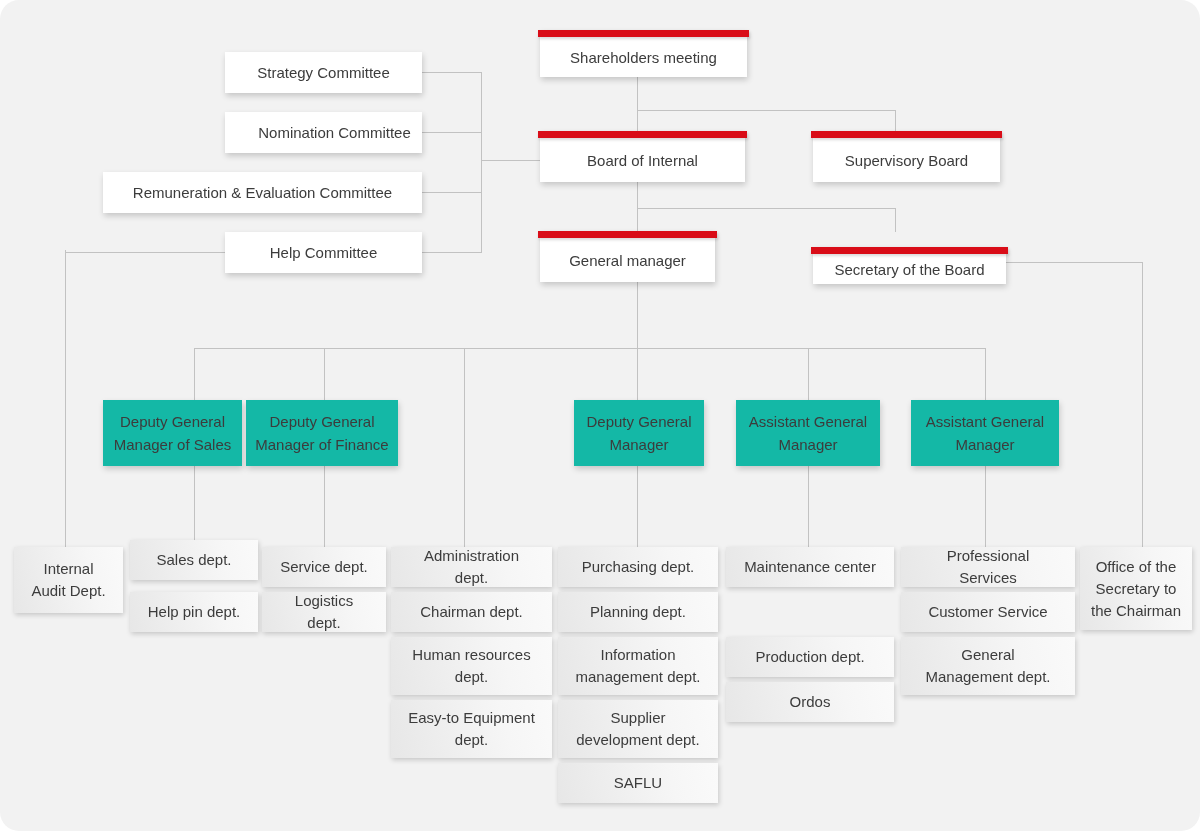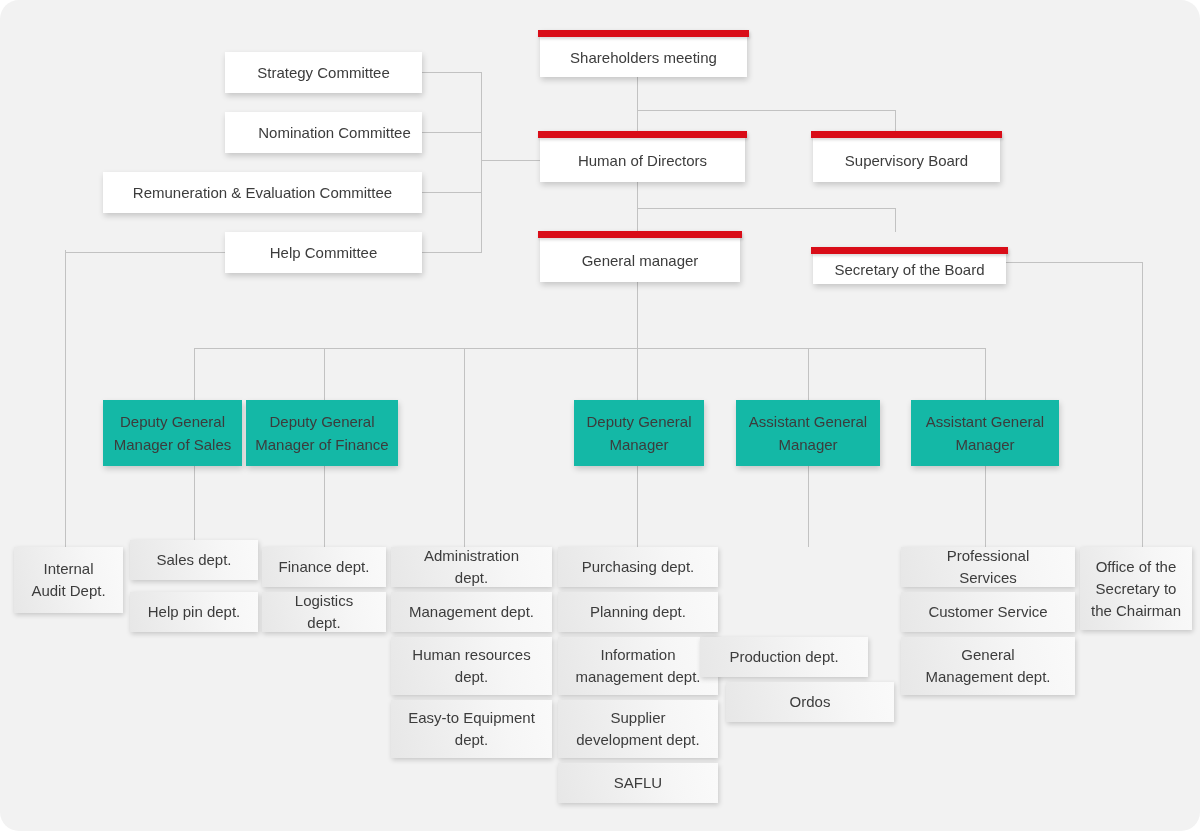--- a/index.html
+++ b/index.html
@@ -78,56 +78,57 @@
   <div class="line vline" style="left:194px;top:348px;height:199px;"></div>
   <div class="line vline" style="left:324px;top:348px;height:199px;"></div>
   <div class="line vline" style="left:464px;top:348px;height:199px;"></div>
   <div class="line vline" style="left:808px;top:348px;height:199px;"></div>
   <div class="line vline" style="left:985px;top:348px;height:199px;"></div>
 
   <div class="line hline" style="left:1006px;top:262px;width:137px;"></div>
   <div class="line vline" style="left:1142px;top:262px;height:285px;"></div>
 
   <div class="box rbox" style="left:540px;top:30px;width:207px;height:47px;">Shareholders meeting</div>
-  <div class="box rbox" style="left:540px;top:131px;width:205px;height:51px;">Human of Directors</div>
+  <div class="box rbox" style="left:540px;top:131px;width:205px;height:51px;">Board of Internal</div>
   <div class="box rbox" style="left:813px;top:131px;width:187px;height:51px;">Supervisory Board</div>
-  <div class="box rbox" style="left:540px;top:231px;width:200px;height:51px;">General manager</div>
+  <div class="box rbox" style="left:540px;top:231px;width:175px;height:51px;">General manager</div>
   <div class="box rbox" style="left:813px;top:231px;width:193px;height:37px;margin-top:16px;">Secretary of the Board</div>
 
   <div class="box wbox" style="left:225px;top:52px;width:197px;height:41px;">Strategy Committee</div>
   <div class="box wbox" style="left:225px;top:112px;width:197px;height:41px;padding-left:22px;">Nomination Committee</div>
   <div class="box wbox" style="left:103px;top:172px;width:319px;height:41px;">Remuneration &amp; Evaluation Committee</div>
   <div class="box wbox" style="left:225px;top:232px;width:197px;height:41px;">Help Committee</div>
 
   <div class="box mbox" style="left:103px;top:400px;width:139px;height:66px;">Deputy General Manager of Sales</div>
   <div class="box mbox" style="left:246px;top:400px;width:152px;height:66px;">Deputy General Manager of Finance</div>
   <div class="box mbox" style="left:574px;top:400px;width:130px;height:66px;">Deputy General Manager</div>
   <div class="box mbox" style="left:736px;top:400px;width:144px;height:66px;">Assistant General Manager</div>
   <div class="box mbox" style="left:911px;top:400px;width:148px;height:66px;">Assistant General Manager</div>
 
   <div class="box dbox" style="left:14px;top:547px;width:109px;height:66px;padding:0 12px;">Internal Audit Dept.</div>
 
   <div class="box dbox" style="left:130px;top:540px;width:128px;height:40px;">Sales dept.</div>
   <div class="box dbox" style="left:130px;top:592px;width:128px;height:40px;">Help pin dept.</div>
 
-  <div class="box dbox" style="left:262px;top:547px;width:124px;height:40px;">Finance dept.</div>
+  <div class="box dbox" style="left:262px;top:547px;width:124px;height:40px;">Service dept.</div>
   <div class="box dbox" style="left:262px;top:592px;width:124px;height:40px;">Logistics dept.</div>
 
   <div class="box dbox" style="left:391px;top:547px;width:161px;height:40px;">Administration dept.</div>
-  <div class="box dbox" style="left:391px;top:592px;width:161px;height:40px;">Management dept.</div>
+  <div class="box dbox" style="left:391px;top:592px;width:161px;height:40px;">Chairman dept.</div>
   <div class="box dbox" style="left:391px;top:637px;width:161px;height:58px;">Human resources dept.</div>
   <div class="box dbox" style="left:391px;top:700px;width:161px;height:58px;">Easy-to Equipment dept.</div>
 
   <div class="box dbox" style="left:558px;top:547px;width:160px;height:40px;">Purchasing dept.</div>
   <div class="box dbox" style="left:558px;top:592px;width:160px;height:40px;">Planning dept.</div>
   <div class="box dbox" style="left:558px;top:637px;width:160px;height:58px;">Information management dept.</div>
   <div class="box dbox" style="left:558px;top:700px;width:160px;height:58px;">Supplier development dept.</div>
   <div class="box dbox" style="left:558px;top:763px;width:160px;height:40px;">SAFLU</div>
 
-  <div class="box dbox" style="left:700px;top:637px;width:168px;height:40px;">Production dept.</div>
+  <div class="box dbox" style="left:726px;top:547px;width:168px;height:40px;">Maintenance center</div>
+  <div class="box dbox" style="left:726px;top:637px;width:168px;height:40px;">Production dept.</div>
   <div class="box dbox" style="left:726px;top:682px;width:168px;height:40px;">Ordos</div>
 
   <div class="box dbox" style="left:901px;top:547px;width:174px;height:40px;">Professional Services</div>
   <div class="box dbox" style="left:901px;top:592px;width:174px;height:40px;">Customer Service</div>
   <div class="box dbox" style="left:901px;top:637px;width:174px;height:58px;">General Management dept.</div>
 
   <div class="box dbox" style="left:1080px;top:547px;width:112px;height:83px;padding:0 9px;">Office of the Secretary to the Chairman</div>
 
 </div>
 

